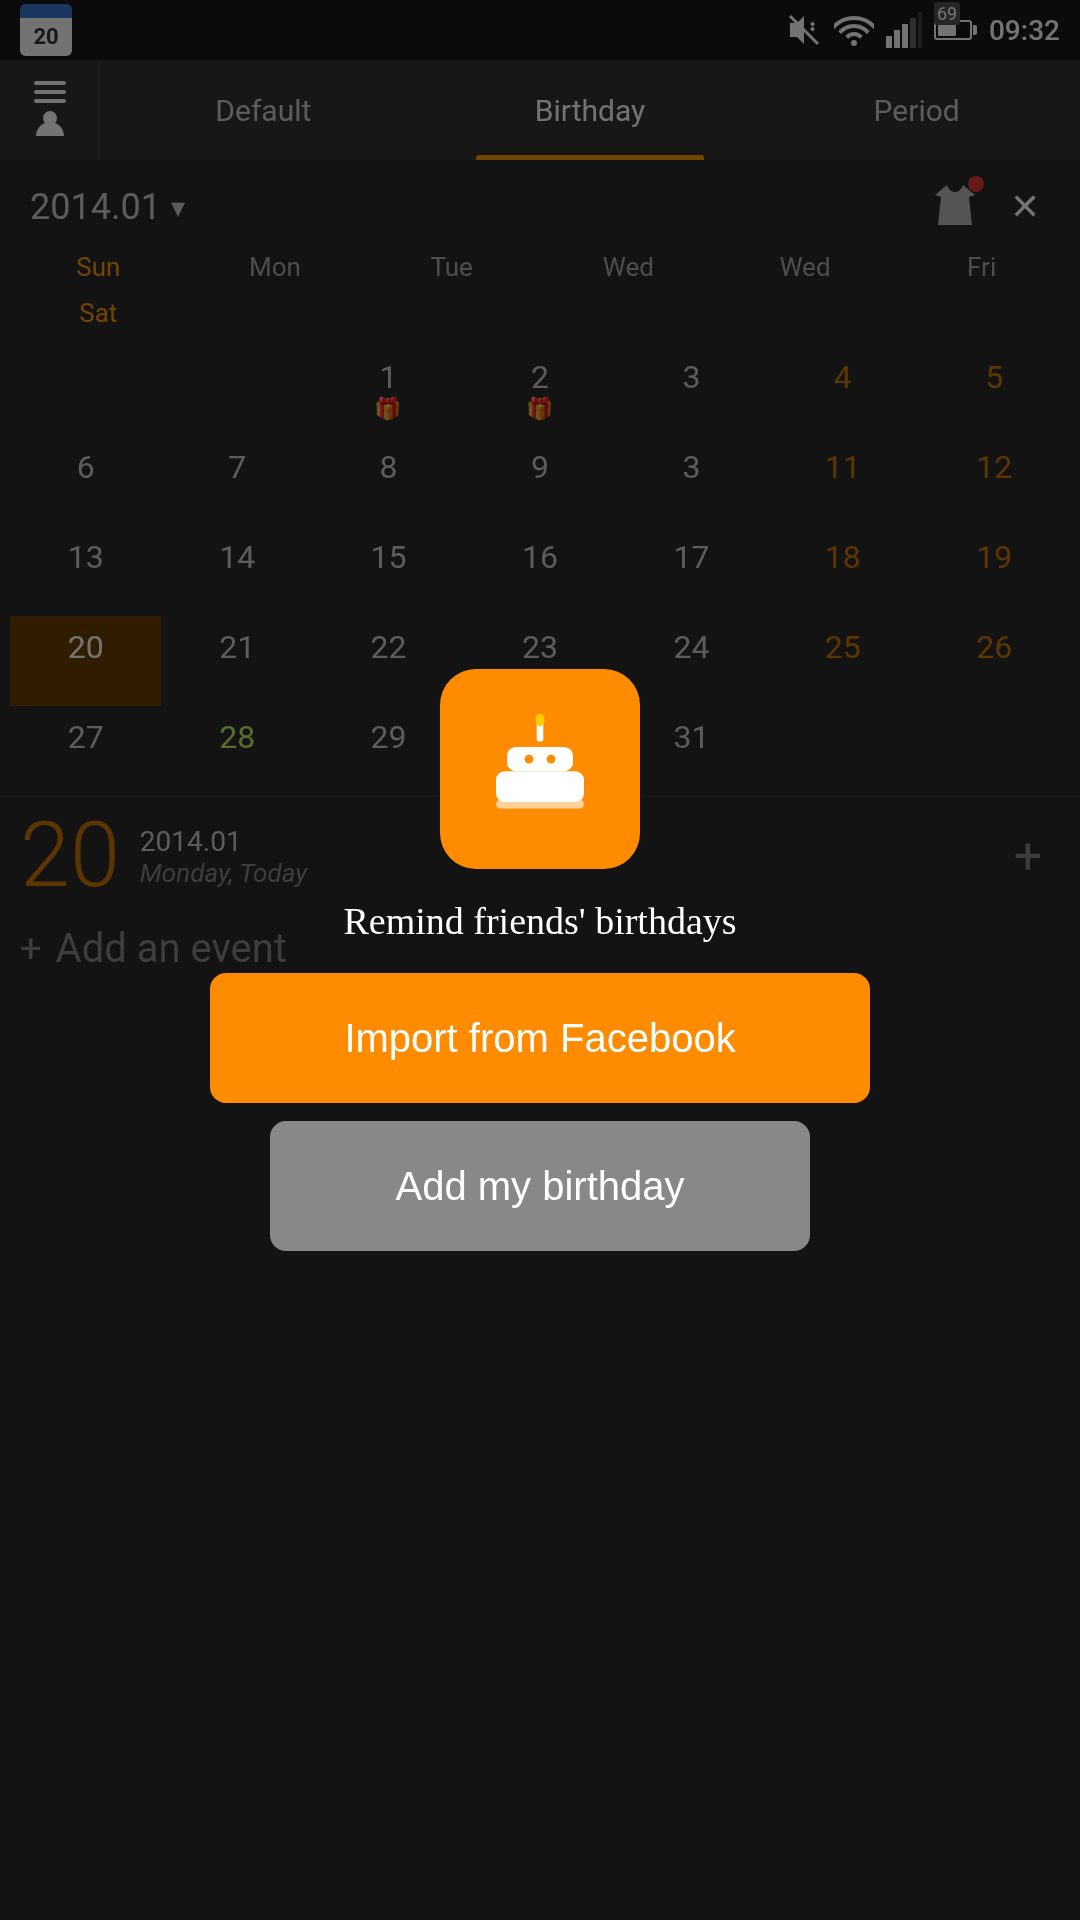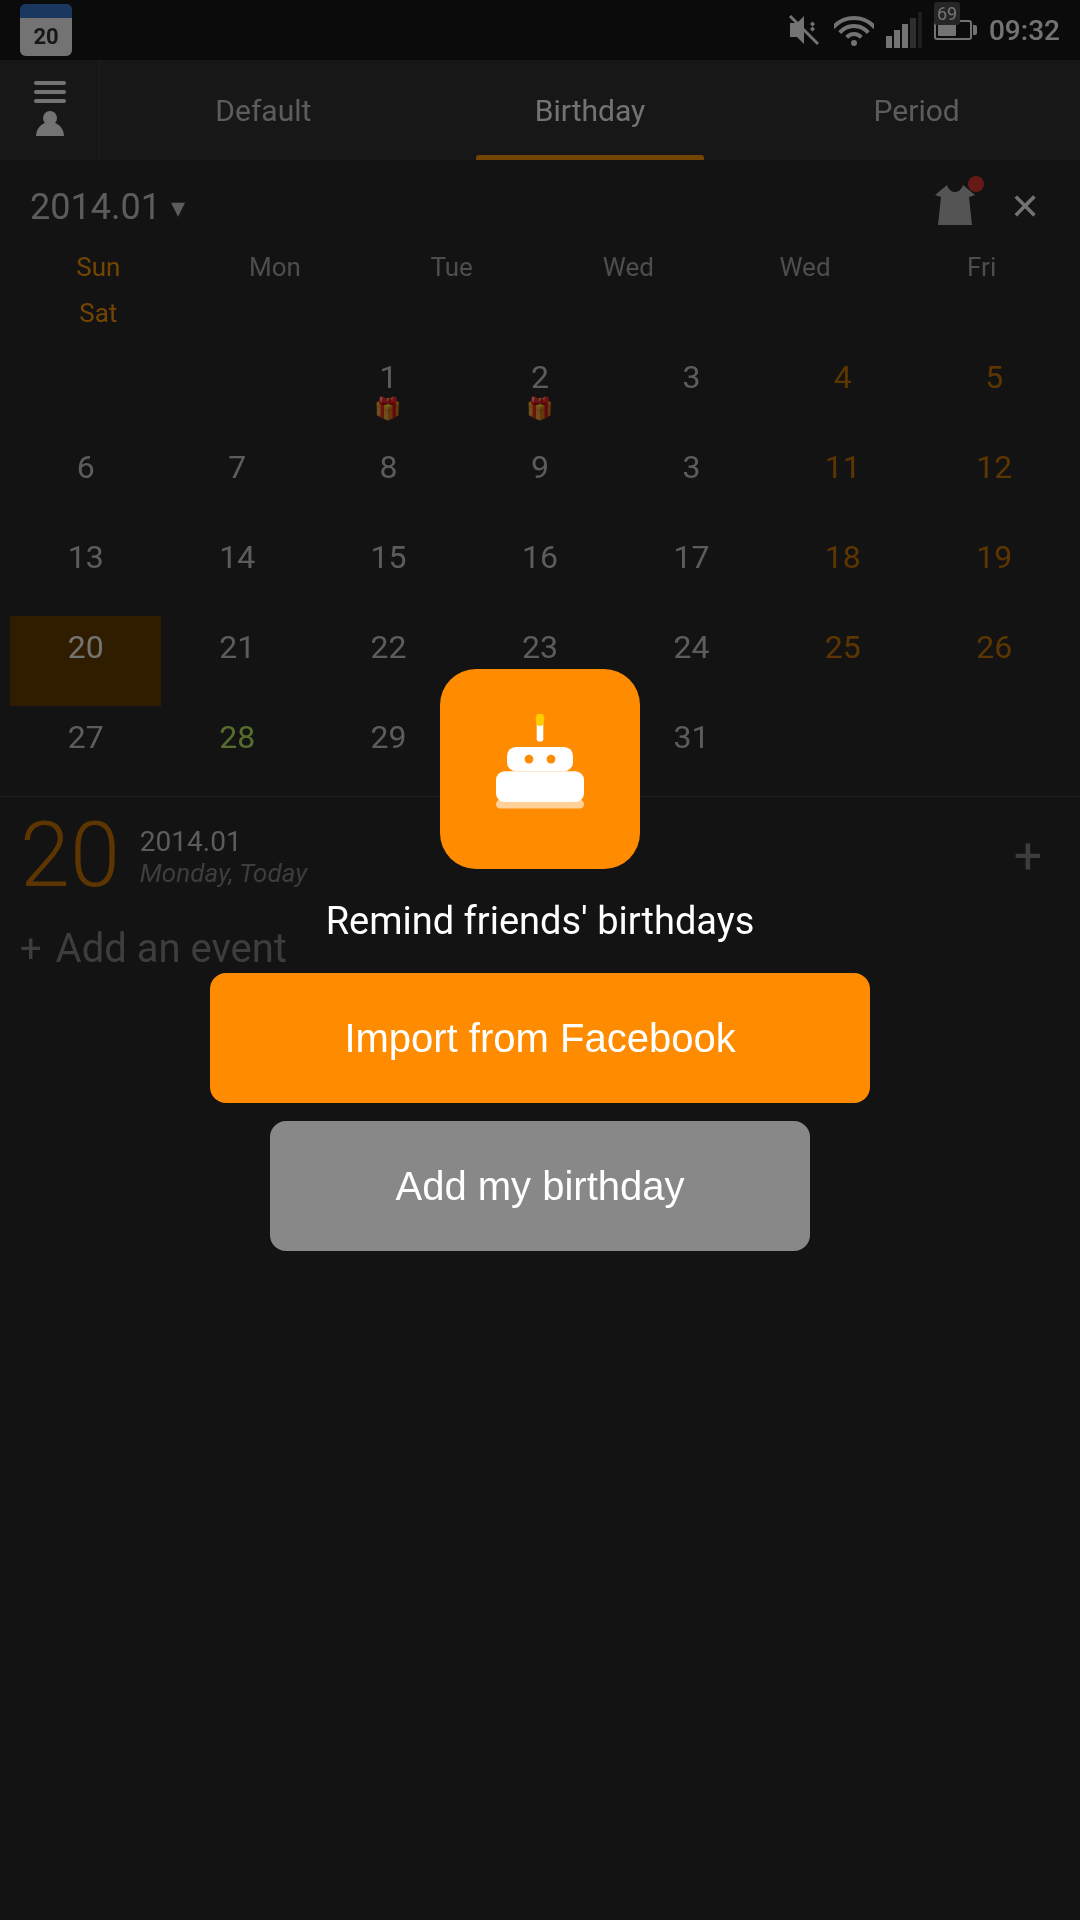--- a/index.html
+++ b/index.html
@@ -303,20 +303,21 @@
     .cake-svg {
       width: 110px;
       height: 110px;
     }
     .modal-title {
       color: #fff;
       font-size: 38px;
       margin-bottom: 30px;
       text-align: left;
       font-weight: 400;
+      font-family: Liberation Serif, serif;
     }
     .facebook-btn {
       width: 660px;
       height: 130px;
       background: #ff8c00;
       border-radius: 16px;
       display: flex;
       align-items: center;
       justify-content: center;
       color: #fff;

